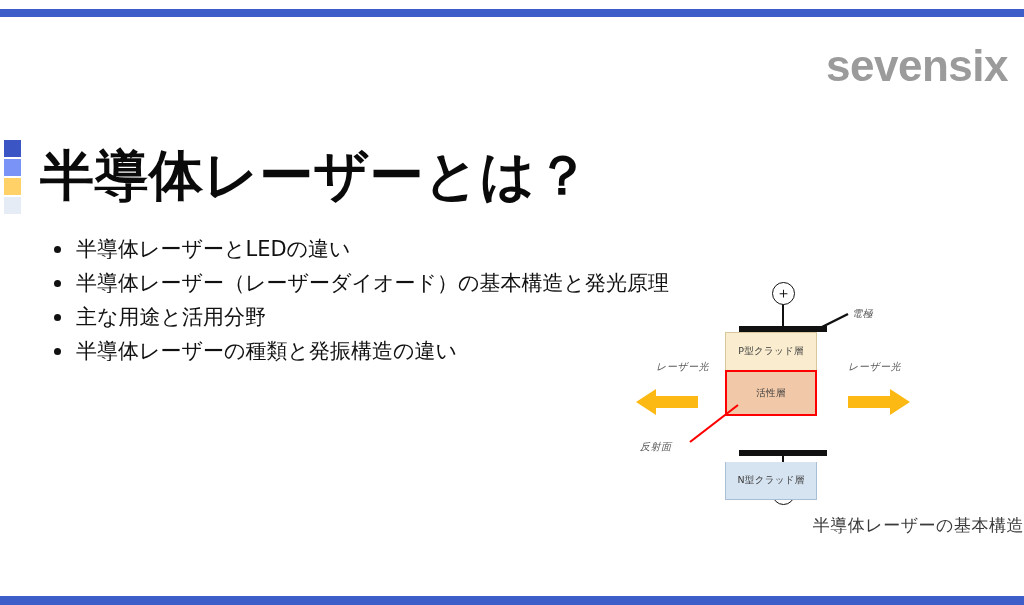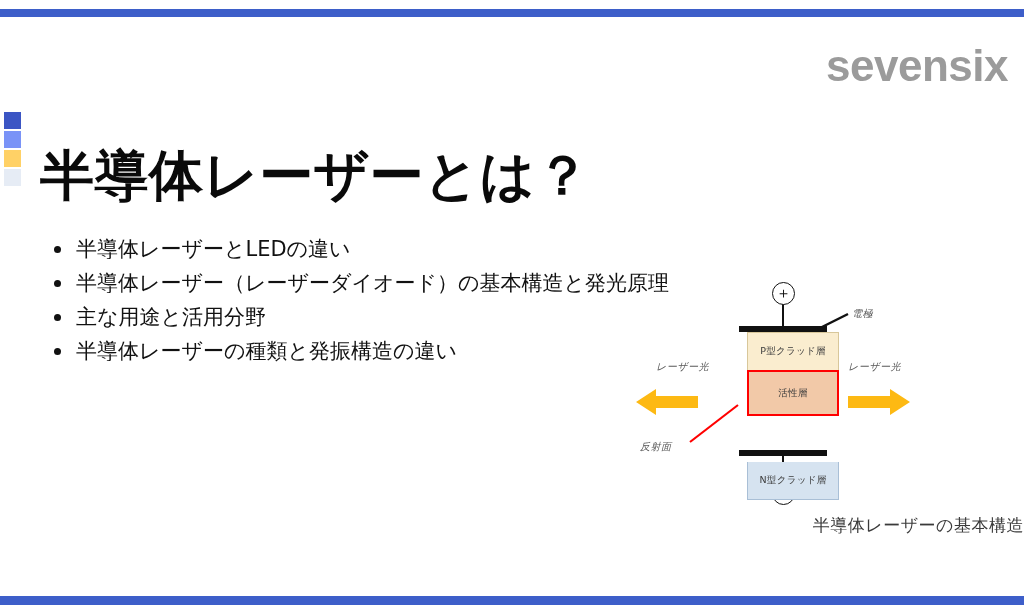--- a/index.html
+++ b/index.html
@@ -48,21 +48,21 @@
     line-height: 1;
     font-family: "Liberation Sans", "DejaVu Sans", sans-serif;
   }
 
   
   .title-row {
     position: absolute;
     left: 0;
     top: 112px;
     display: flex;
-    align-items: flex-start;
+    align-items: center;
   }
   .swatches {
     width: 24px;
     margin-left: 4px;
     margin-right: 12px;
     display: flex;
     flex-direction: column;
     gap: 2px;
   }
   .swatch {
@@ -121,21 +121,21 @@
     height: 270px;
   }
   .fig-canvas {
     position: absolute;
     inset: 0;
   }
 
   
   .stack {
     position: absolute;
-    left: 127px;
+    left: 105px;
     top: 40px;
     width: 92px;
     text-align: center;
   }
   .layer {
     width: 100%;
     box-sizing: border-box;
     display: flex;
     align-items: center;
     justify-content: center;

